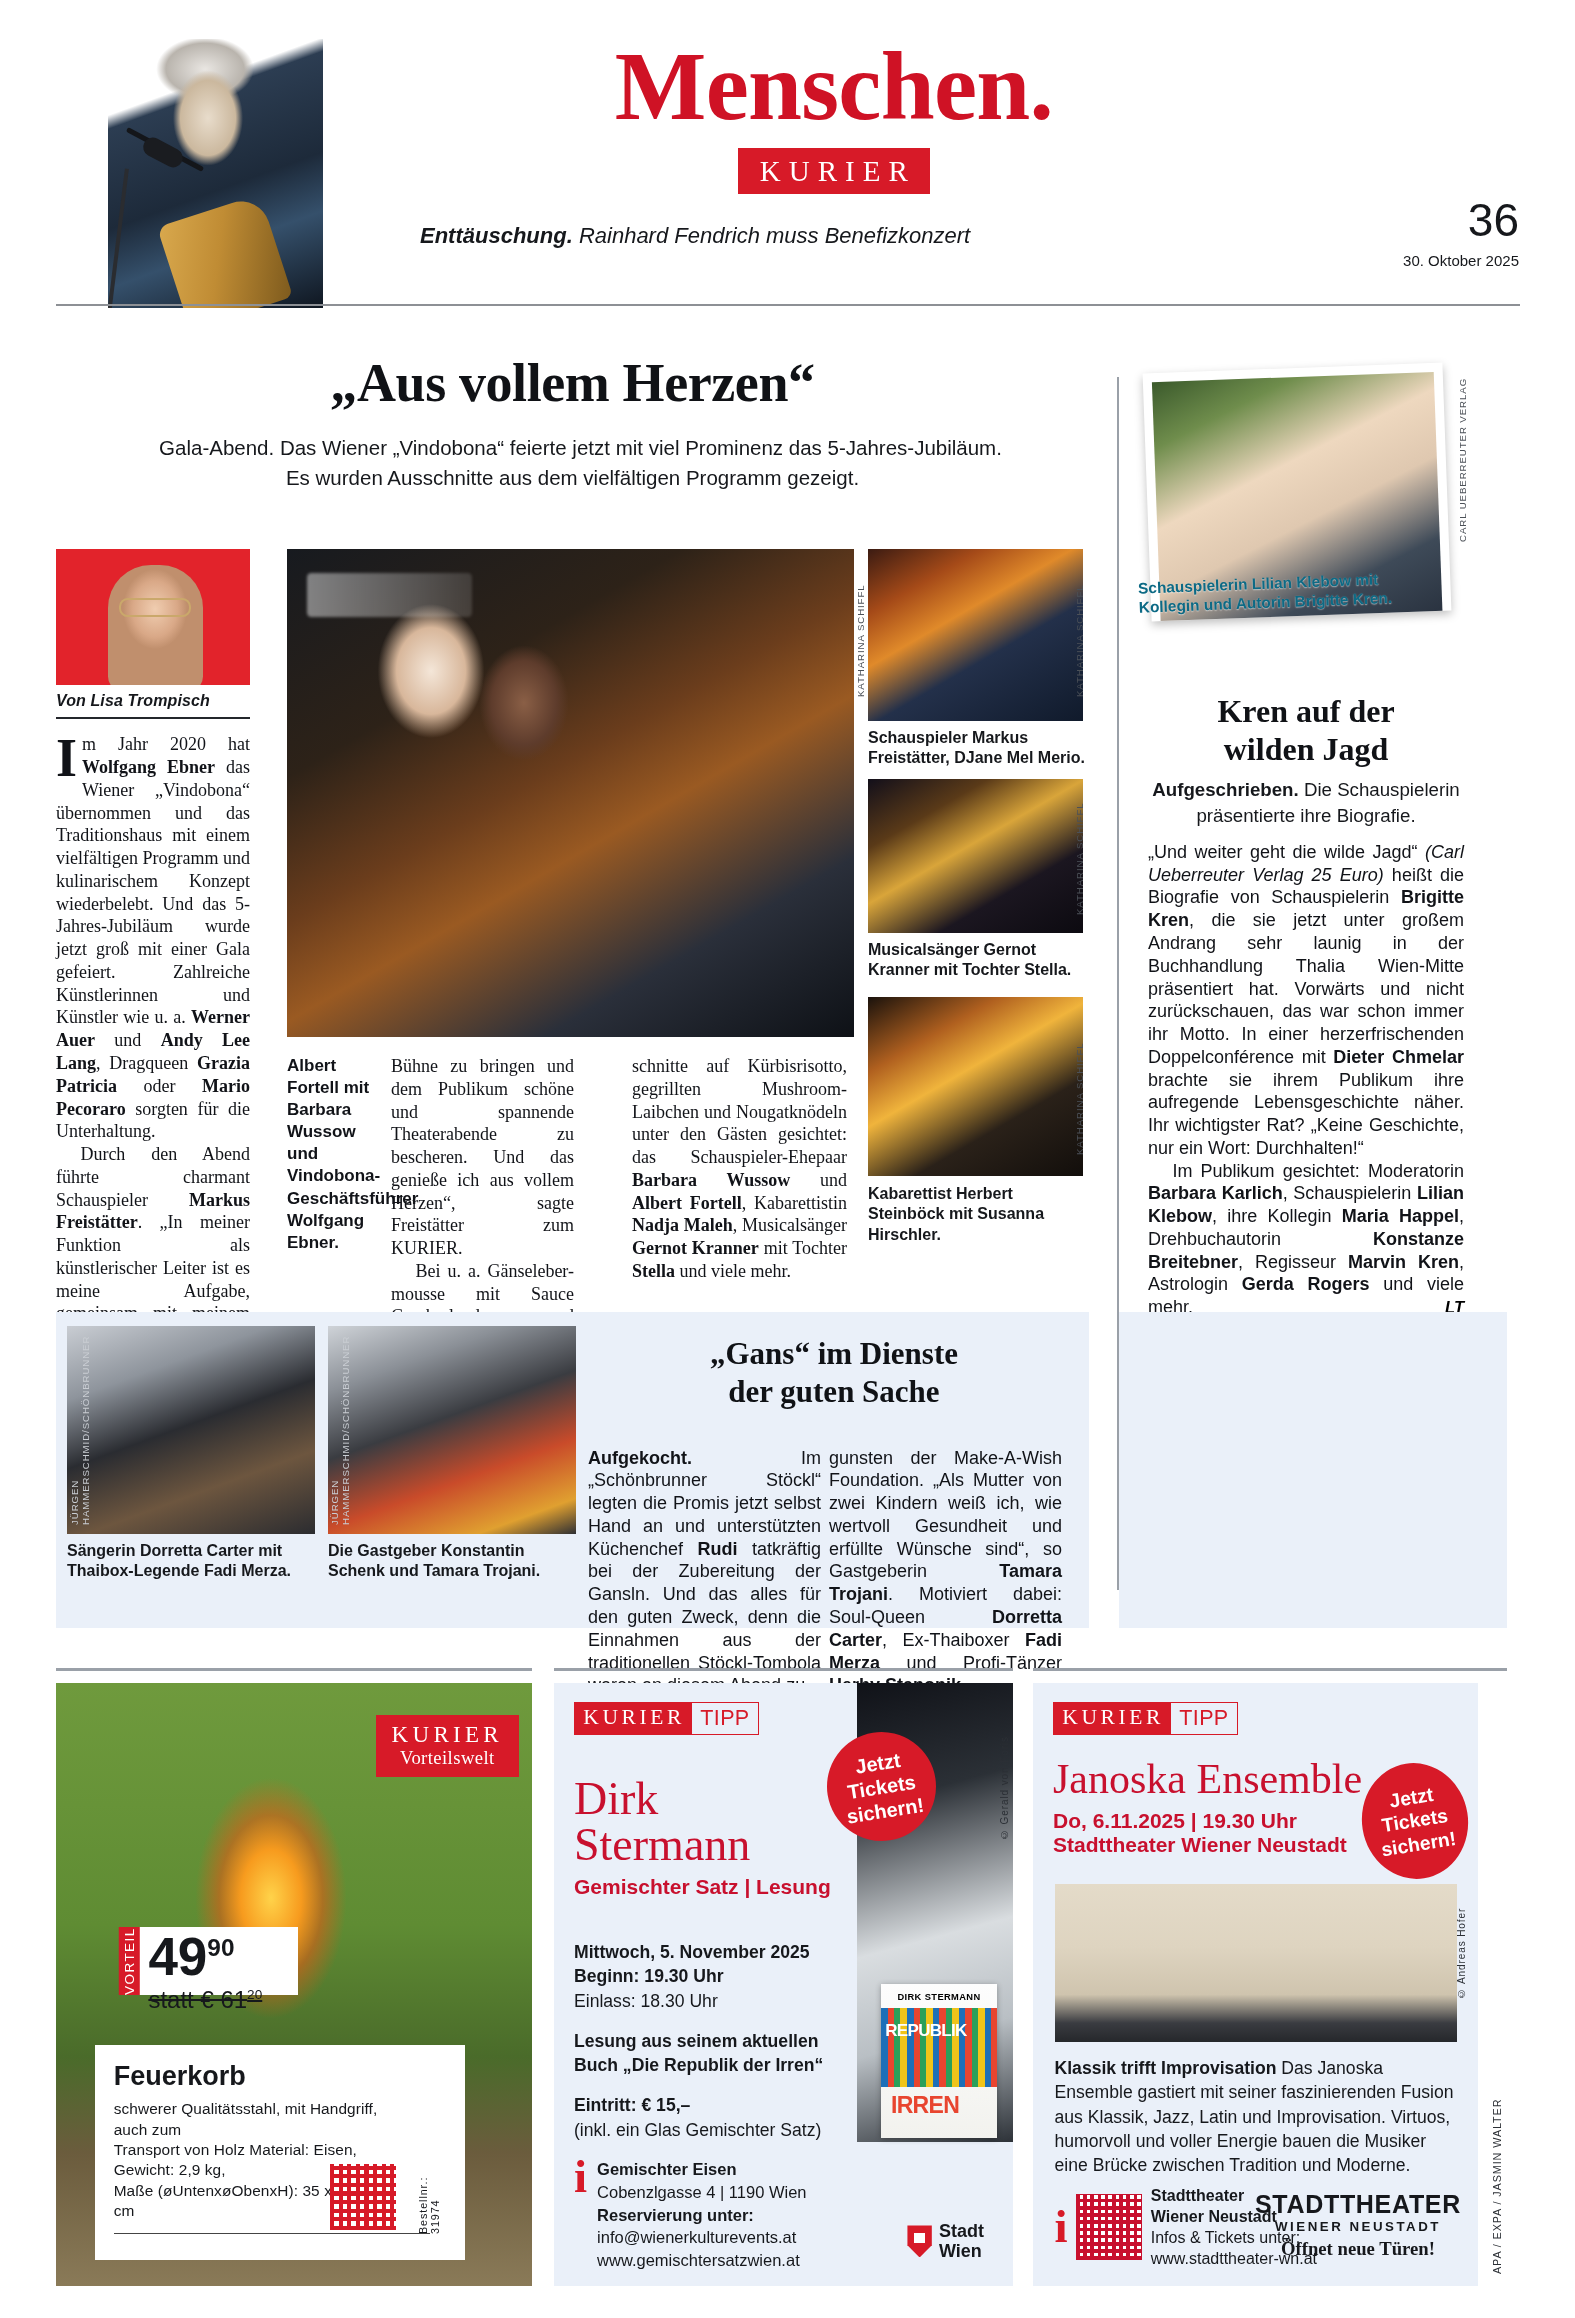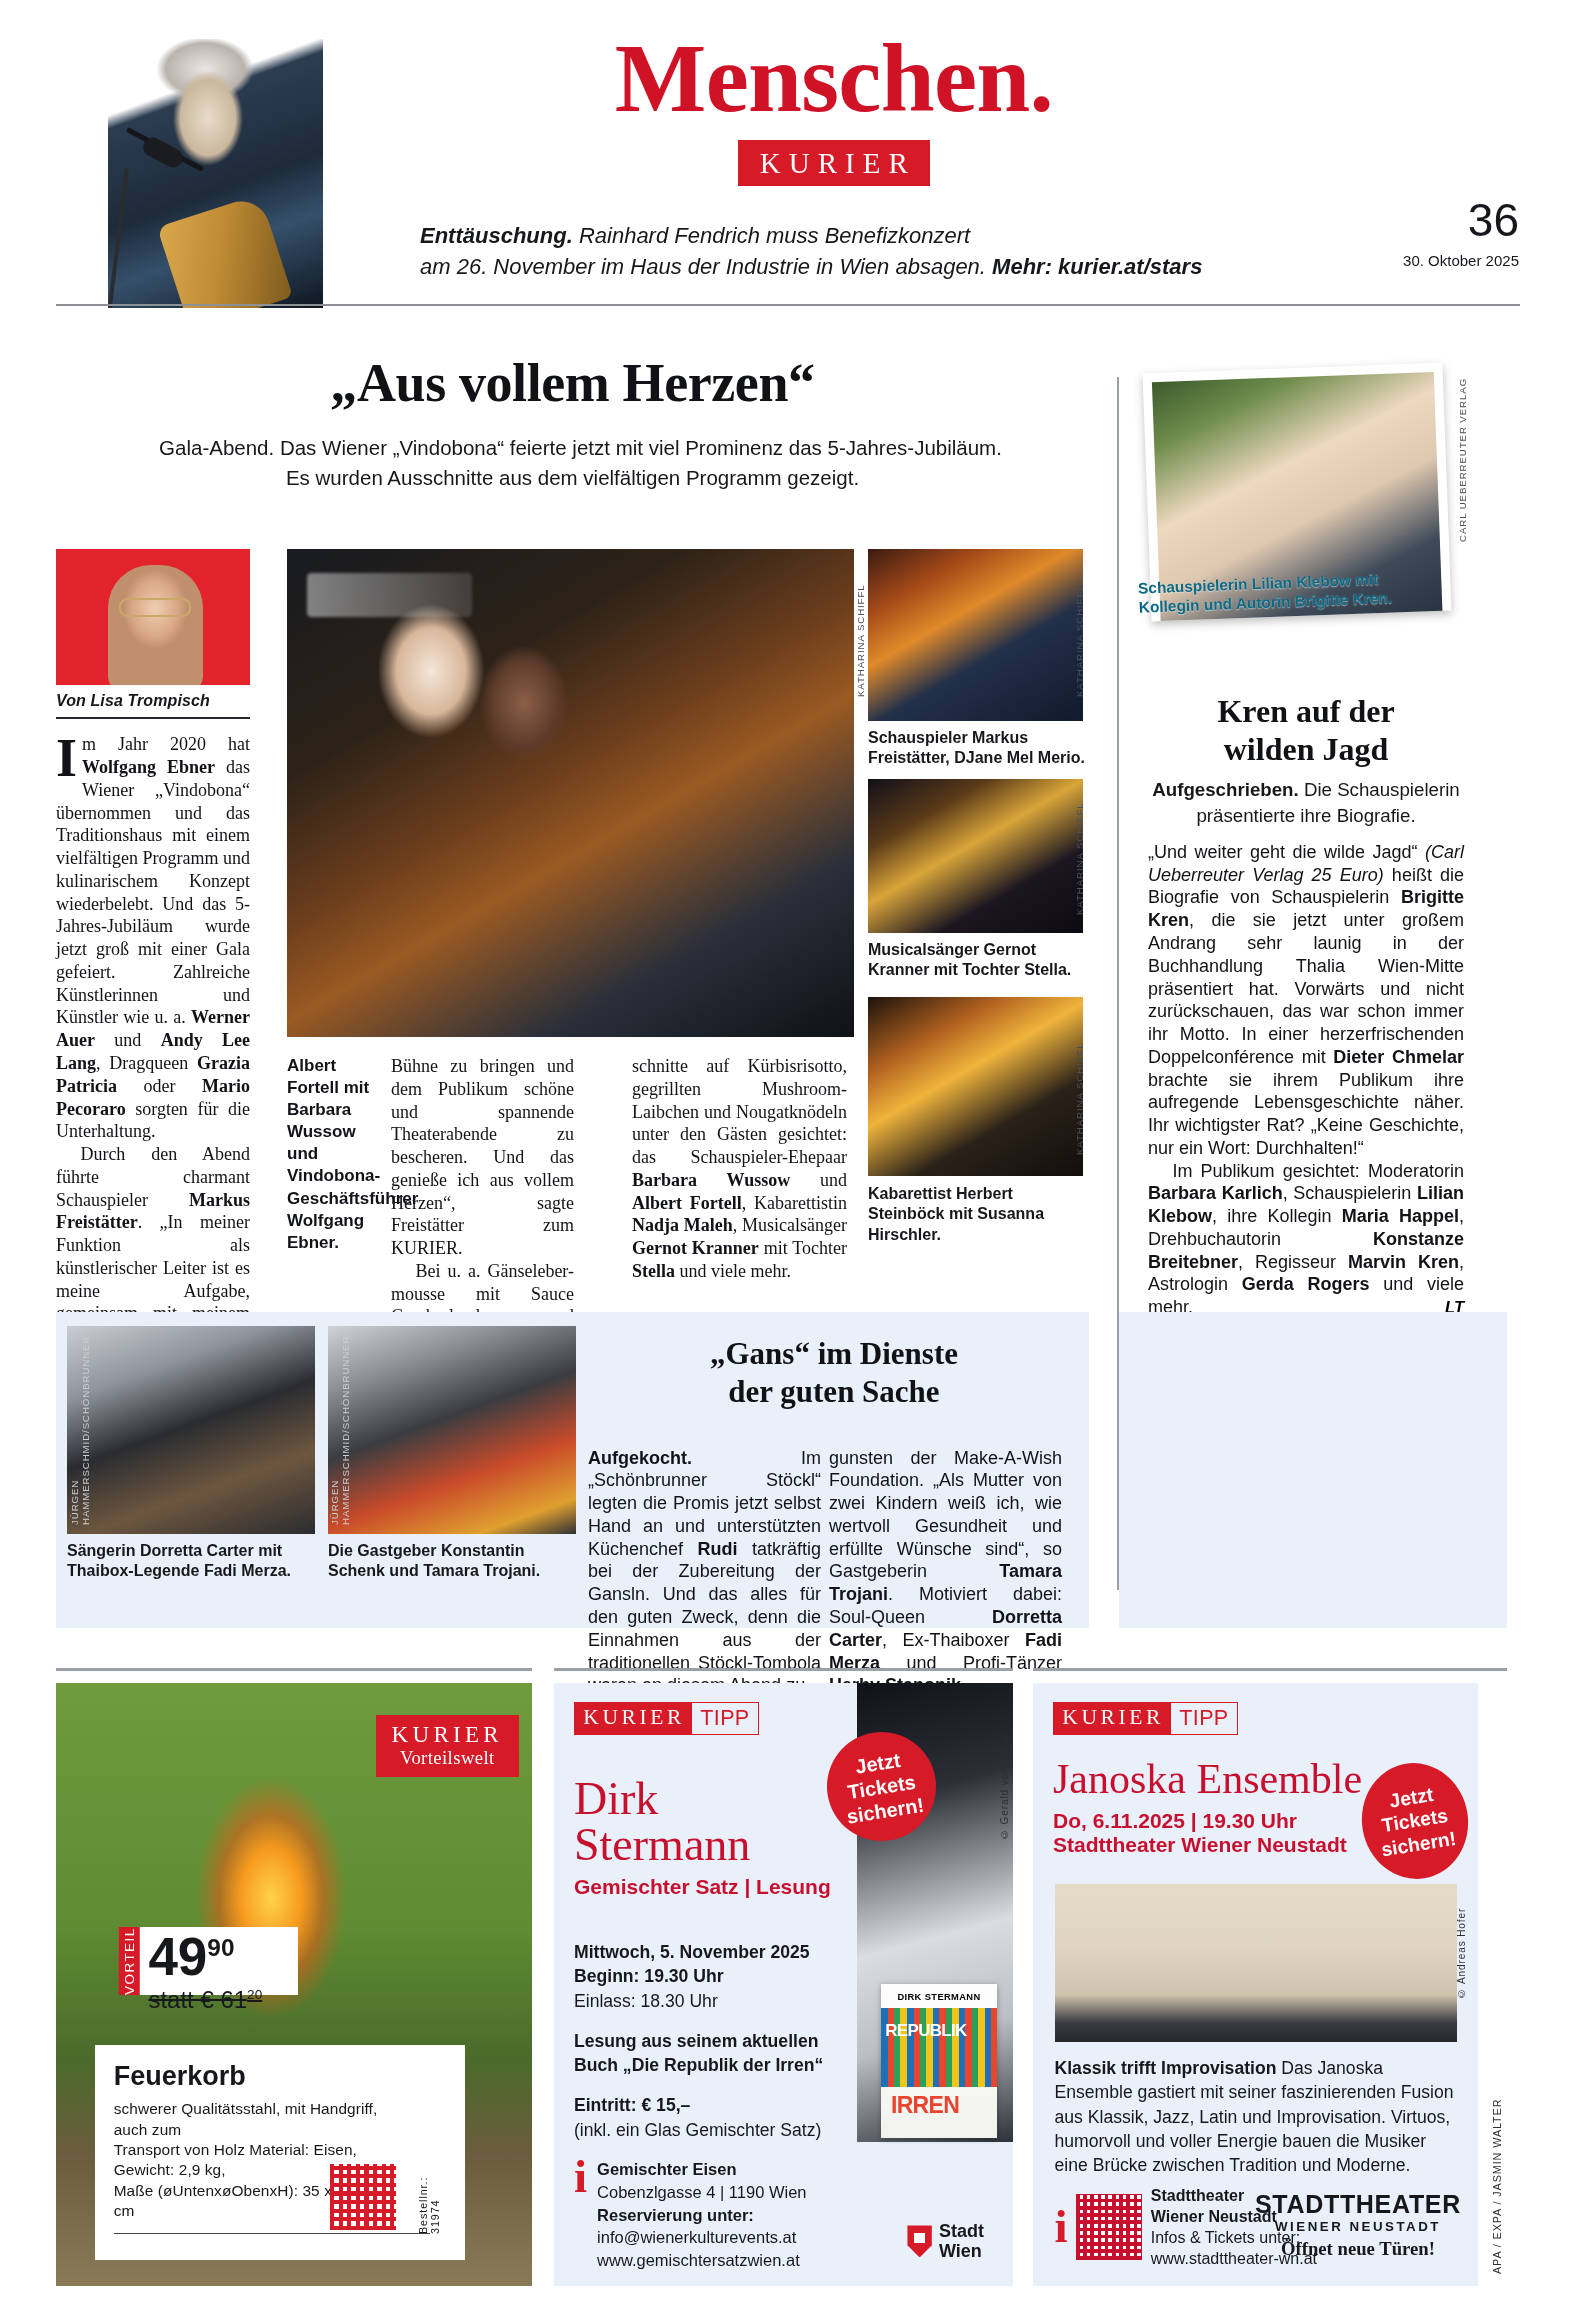--- a/index.html
+++ b/index.html
@@ -39,21 +39,21 @@
     position:absolute; left: 5.7px; top: 129px; width: 3.6px; height: 179px;
     background:#2a2c30; transform: rotate(7deg);
   }
   .masthead-title {
     position: absolute; left: 0; top: 0; width: 1575px; text-align: center;
     padding-left: 93px;
   }
   .menschen {
     font-family: "Liberation Serif", serif;
     font-weight: 700; font-size: 97px; color: #cf1225; line-height: 1;
-    letter-spacing: -0.7px; padding-top: 30px;
+    letter-spacing: -0.7px; padding-top: 38px;
   }
   .kurier-box {
     display: inline-block; background: #d71a28; color: #fff;
     font-family: "Liberation Serif", serif; letter-spacing: 8px;
     font-size: 29px; padding: 6.5px 14.4px 6.5px 22px; margin-top: 13px; font-weight: 400;
   }
   .masthead-rule { position:absolute; left:56px; top:304px; width:1464px; height:2.2px; background:#8d9095; }
   .teaser {
     position: absolute; left: 420px; top: 220px; width: 804px;
     font-family: "Liberation Sans", sans-serif;
@@ -278,21 +278,20 @@
       <div class="mp-mic2"></div>
     </div>
 
     <div class="masthead-title">
       <div class="menschen">Menschen.</div>
       <div class="kurier-box">KURIER</div>
     </div>
 
     <div class="teaser">
       <div><b>Enttäuschung.</b><span> Rainhard Fendrich muss Benefizkonzert</span></div>
-      <div><span>am 26. November im Haus der Industrie in Wien absagen. </span><b>Mehr: kurier.at/stars</b></div>
     </div>
 
     <div class="page-no">
       <div class="num">36</div>
       <div class="dt">30. Oktober 2025</div>
     </div>
     <div class="masthead-rule"></div>
   </div>
 
   <div class="headline-wrap">

